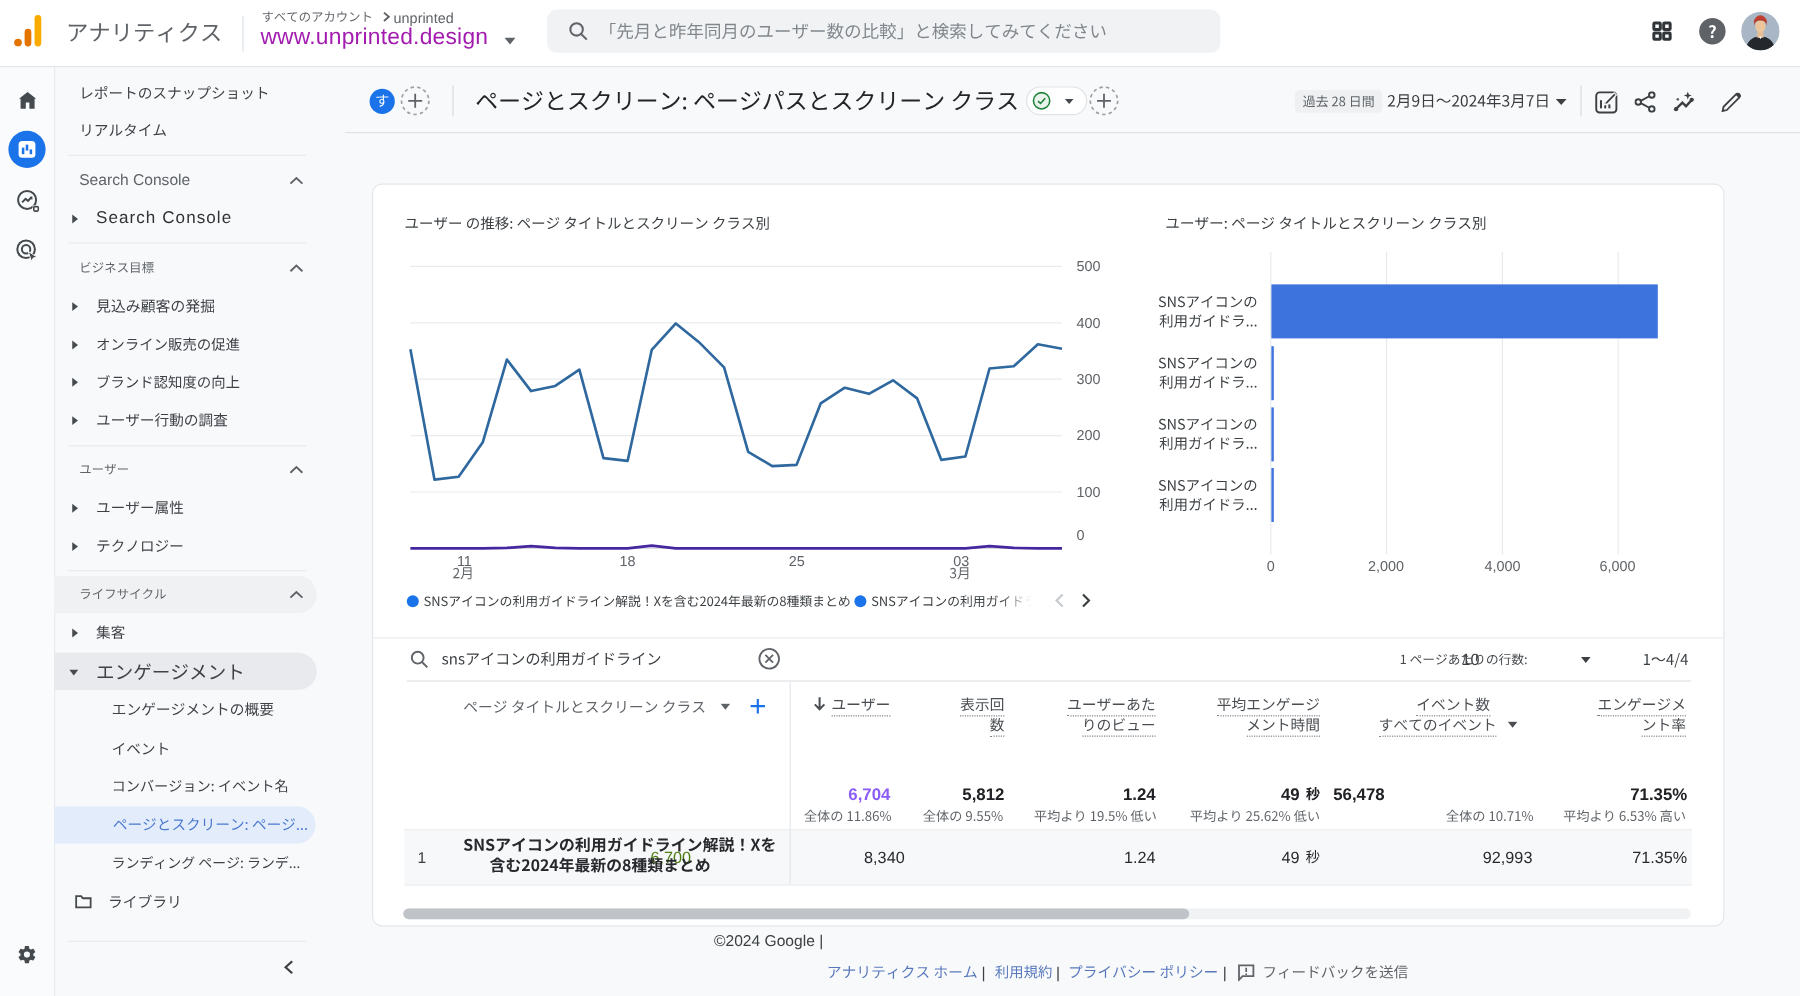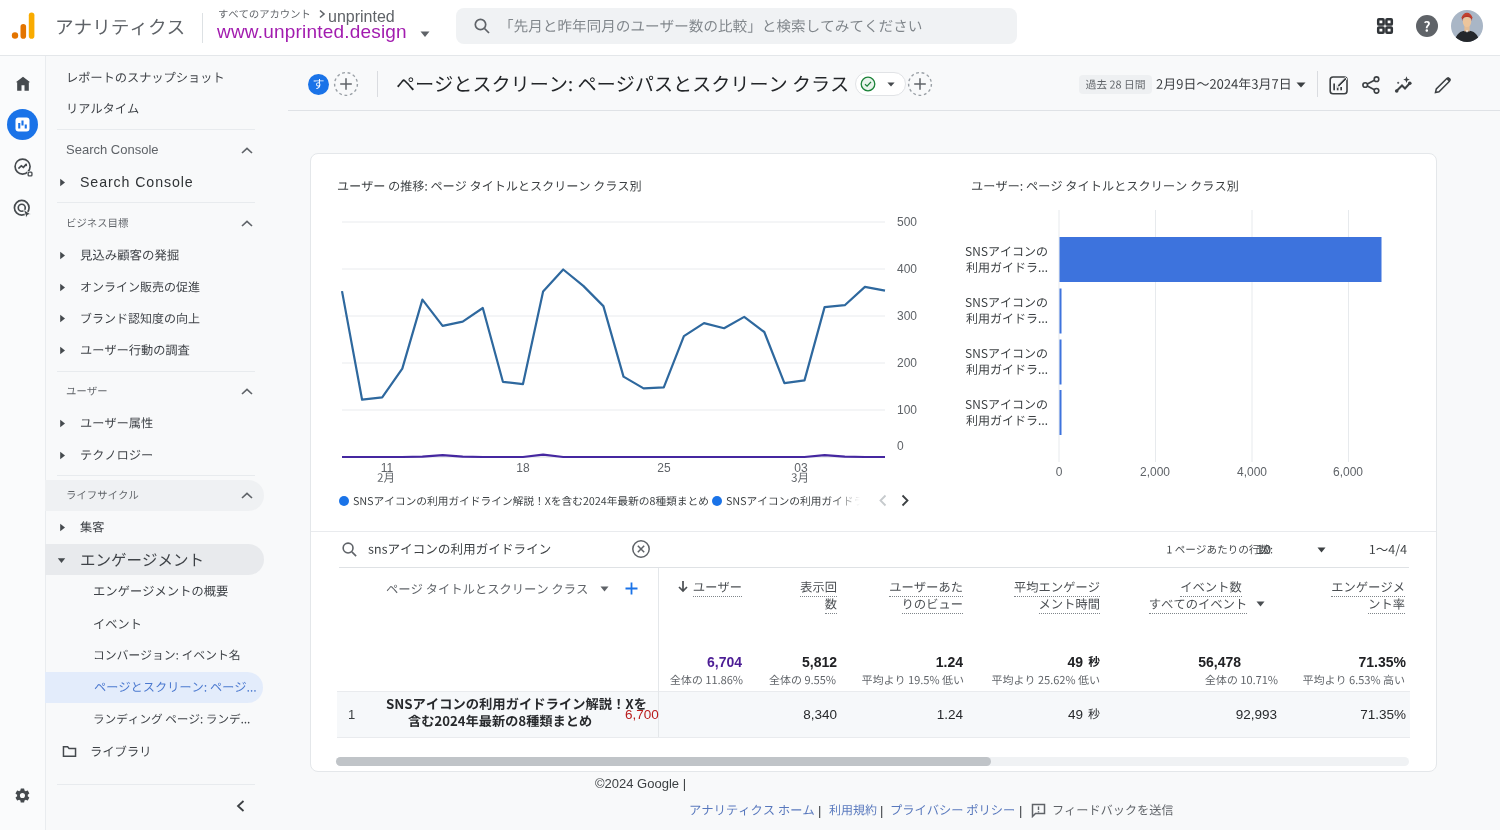--- a/index.html
+++ b/index.html
@@ -21,21 +21,21 @@
 <div class="abs hdrline"></div>
 <svg class="abs" style="left:10px;top:10px" width="40" height="36" viewBox="0 0 40 36">
 <circle cx="5" cy="25.5" r="3.2" fill="#e37400"></circle>
 <rect x="10.5" y="14" width="5.6" height="14.7" rx="2.8" fill="#e37400"></rect>
 <rect x="18.8" y="2.5" width="5.6" height="26.2" rx="2.8" fill="#f9ab00"></rect>
 </svg>
 <div class="abs" style="left:202px;top:13px;width:1px;height:30px;background:#dde1e4"></div>
 <svg class="abs" style="left:317px;top:9px" width="10" height="10" viewBox="0 0 10 10">
     <path d="M3,1.5 L7,5 L3,8.5" fill="none" stroke="#5f6368" stroke-width="1.6"></path>
   </svg>
-<div class="latin" style="left:328px;top:8px;font-size:16px;color:#5f6368">unprinted</div>
+<div class="latin" style="left:328px;top:8px;font-size:12px;color:#5f6368">unprinted</div>
 <div class="latin" style="left:217px;top:21px;font-size:19px;color:#a21caf;letter-spacing:.2px">www.unprinted.design</div>
 <svg class="abs" style="left:419px;top:30px" width="12" height="8" viewBox="0 0 12 8">
     <path d="M1.5,1.5 L10.5,1.5 L6,7 Z" fill="#5f6368"></path>
   </svg>
 <div class="abs" style="left:456px;top:8px;width:561px;height:36px;background:#f0f2f4;border-radius:8px"></div>
 <svg class="abs" style="left:473px;top:17px" width="18" height="18" viewBox="0 0 18 18">
     <circle cx="7.5" cy="7.5" r="5.2" fill="none" stroke="#5f6368" stroke-width="1.7"></circle>
     <line x1="11.5" y1="11.5" x2="16" y2="16" stroke="#5f6368" stroke-width="1.7"></line>
   </svg>
 <svg class="abs" style="left:1376px;top:17px" width="18" height="18" viewBox="0 0 18 18">
@@ -241,21 +241,21 @@
   </svg>
 <div class="abs" style="left:311px;top:531px;width:1125px;height:1px;background:#e9ebee"></div>
 <svg class="abs" style="left:341px;top:541px" width="17" height="17" viewBox="0 0 18 18">
     <circle cx="7.5" cy="7.5" r="5.2" fill="none" stroke="#5f6368" stroke-width="1.7"></circle>
     <line x1="11.5" y1="11.5" x2="16" y2="16" stroke="#5f6368" stroke-width="1.7"></line>
   </svg>
 <svg class="abs" style="left:631px;top:539px" width="20" height="20" viewBox="0 0 20 20">
     <circle cx="10" cy="10" r="8.2" fill="none" stroke="#5f6368" stroke-width="1.5"></circle>
     <path d="M6.8,6.8 L13.2,13.2 M13.2,6.8 L6.8,13.2" stroke="#5f6368" stroke-width="1.5"></path>
   </svg>
-<div class="latin" style="left:1256px;top:542px;font-size:13.5px;color:#3c4043">10</div>
+<div class="latin" style="left:1218px;top:542px;font-size:13.5px;color:#3c4043">10</div>
 <svg class="abs" style="left:1317px;top:547px" width="9" height="6" viewBox="0 0 9 6">
     <path d="M0.5,0.5 L4.5,5.5 L8.5,0.5 Z" fill="#3c4043"></path>
   </svg>
 <div class="abs" style="left:339px;top:567px;width:1070px;height:1px;background:#dfe2e5"></div>
 <div class="abs" style="left:337px;top:692px;width:1073px;height:45px;background:#f6f8fa"></div>
 <div class="abs" style="left:337px;top:691px;width:1073px;height:1px;background:#e9ebee"></div>
 <div class="abs" style="left:337px;top:737px;width:1073px;height:1px;background:#e9ebee"></div>
 <div class="abs" style="left:658px;top:568px;width:1px;height:169px;background:#e4e7ea"></div>
 <svg class="abs" style="left:600px;top:586px" width="9" height="6" viewBox="0 0 9 6">
     <path d="M0.5,0.5 L4.5,5.5 L8.5,0.5 Z" fill="#5f6368"></path>
@@ -273,29 +273,29 @@
 <div class="abs" style="left:901.5px;top:613px;width:61.5px;height:0;border-bottom:1px dotted #80868b"></div>
 <div class="abs" style="left:1013.9px;top:596px;width:86.1px;height:0;border-bottom:1px dotted #80868b"></div>
 <div class="abs" style="left:1038.5px;top:613px;width:61.5px;height:0;border-bottom:1px dotted #80868b"></div>
 <div class="abs" style="left:1180.25px;top:596px;width:61.5px;height:0;border-bottom:1px dotted #80868b"></div>
 <div class="abs" style="left:1148.8px;top:613px;width:98.4px;height:0;border-bottom:1px dotted #80868b"></div>
 <svg class="abs" style="left:1256px;top:601px" width="9" height="6" viewBox="0 0 9 6">
     <path d="M0.5,0.5 L4.5,5.5 L8.5,0.5 Z" fill="#4a4e52"></path>
   </svg>
 <div class="abs" style="left:1331.2px;top:596px;width:73.8px;height:0;border-bottom:1px dotted #80868b"></div>
 <div class="abs" style="left:1368.1px;top:613px;width:36.9px;height:0;border-bottom:1px dotted #80868b"></div>
-<div class="latin" style="left:542px;top:654px;width:200px;text-align:right;font-size:14px;font-weight:bold;color:#4c1d95">6,704</div>
+<div class="latin" style="left:542px;top:654px;width:200px;text-align:right;font-size:14px;font-weight:bold;color:#8b5cf6">6,704</div>
 <div class="latin" style="left:637px;top:654px;width:200px;text-align:right;font-size:14px;font-weight:bold;color:#202124">5,812</div>
 <div class="latin" style="left:763px;top:654px;width:200px;text-align:right;font-size:14px;font-weight:bold;color:#202124">1.24</div>
-<div class="latin" style="left:1041px;top:654px;width:200px;text-align:right;font-size:14px;font-weight:bold;color:#202124">56,478</div>
+<div class="latin" style="left:1111px;top:654px;width:200px;font-size:14px;font-weight:bold;color:#202124">56,478</div>
 <div class="latin" style="left:1206px;top:654px;width:200px;text-align:right;font-size:14px;font-weight:bold;color:#202124">71.35%</div>
 <div class="latin" style="left:883px;top:654px;width:200px;text-align:right;font-size:14px;font-weight:bold;color:#202124">49</div>
 <div class="latin" style="left:348px;top:707px;font-size:13px;color:#3c4043">1</div>
-<div class="latin" style="left:542px;top:707px;width:200px;text-align:center;font-size:13.5px;color:#b91c1c">6,700</div>
-<div class="latin" style="left:637px;top:707px;width:200px;text-align:right;font-size:13.5px;color:#27292c">8,340</div>
+<div class="latin" style="left:542px;top:707px;width:200px;text-align:left;font-size:13.5px;color:#4d7c0f">6,700</div>
+<div class="latin" style="left:637px;top:707px;width:200px;text-align:center;font-size:13.5px;color:#27292c">8,340</div>
 <div class="latin" style="left:763px;top:707px;width:200px;text-align:right;font-size:13.5px;color:#27292c">1.24</div>
 <div class="latin" style="left:1077px;top:707px;width:200px;text-align:right;font-size:13.5px;color:#27292c">92,993</div>
 <div class="latin" style="left:1206px;top:707px;width:200px;text-align:right;font-size:13.5px;color:#27292c">71.35%</div>
 <div class="latin" style="left:883px;top:707px;width:200px;text-align:right;font-size:13.5px;color:#27292c">49</div>
 <div class="abs" style="left:336px;top:757px;width:1073px;height:9px;background:#f0f2f4;border-radius:5px"></div>
 <div class="abs" style="left:336px;top:757px;width:655px;height:9px;background:#c0c4c8;border-radius:5px"></div>
 <div class="latin" style="left:595px;top:776px;font-size:13px;color:#3c4043">©2024 Google |</div>
 <div class="latin" style="left:818px;top:803px;font-size:13px;color:#3c4043">|</div>
 <div class="latin" style="left:880px;top:803px;font-size:13px;color:#3c4043">|</div>
 <div class="latin" style="left:1019px;top:803px;font-size:13px;color:#3c4043">|</div>

